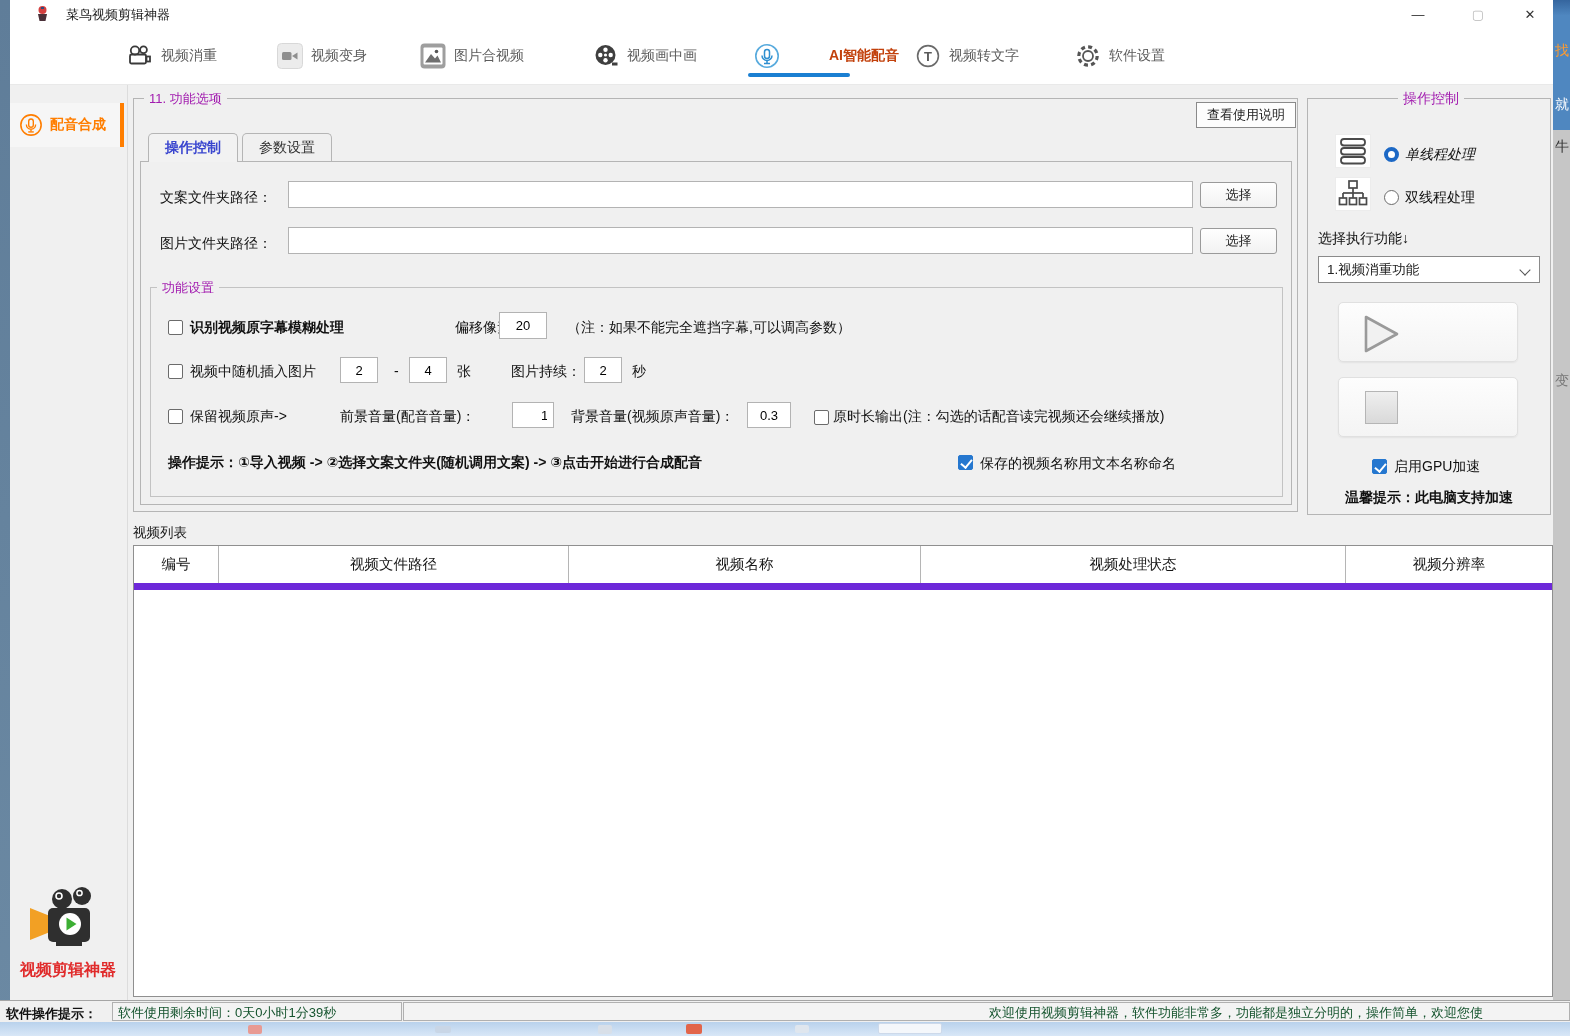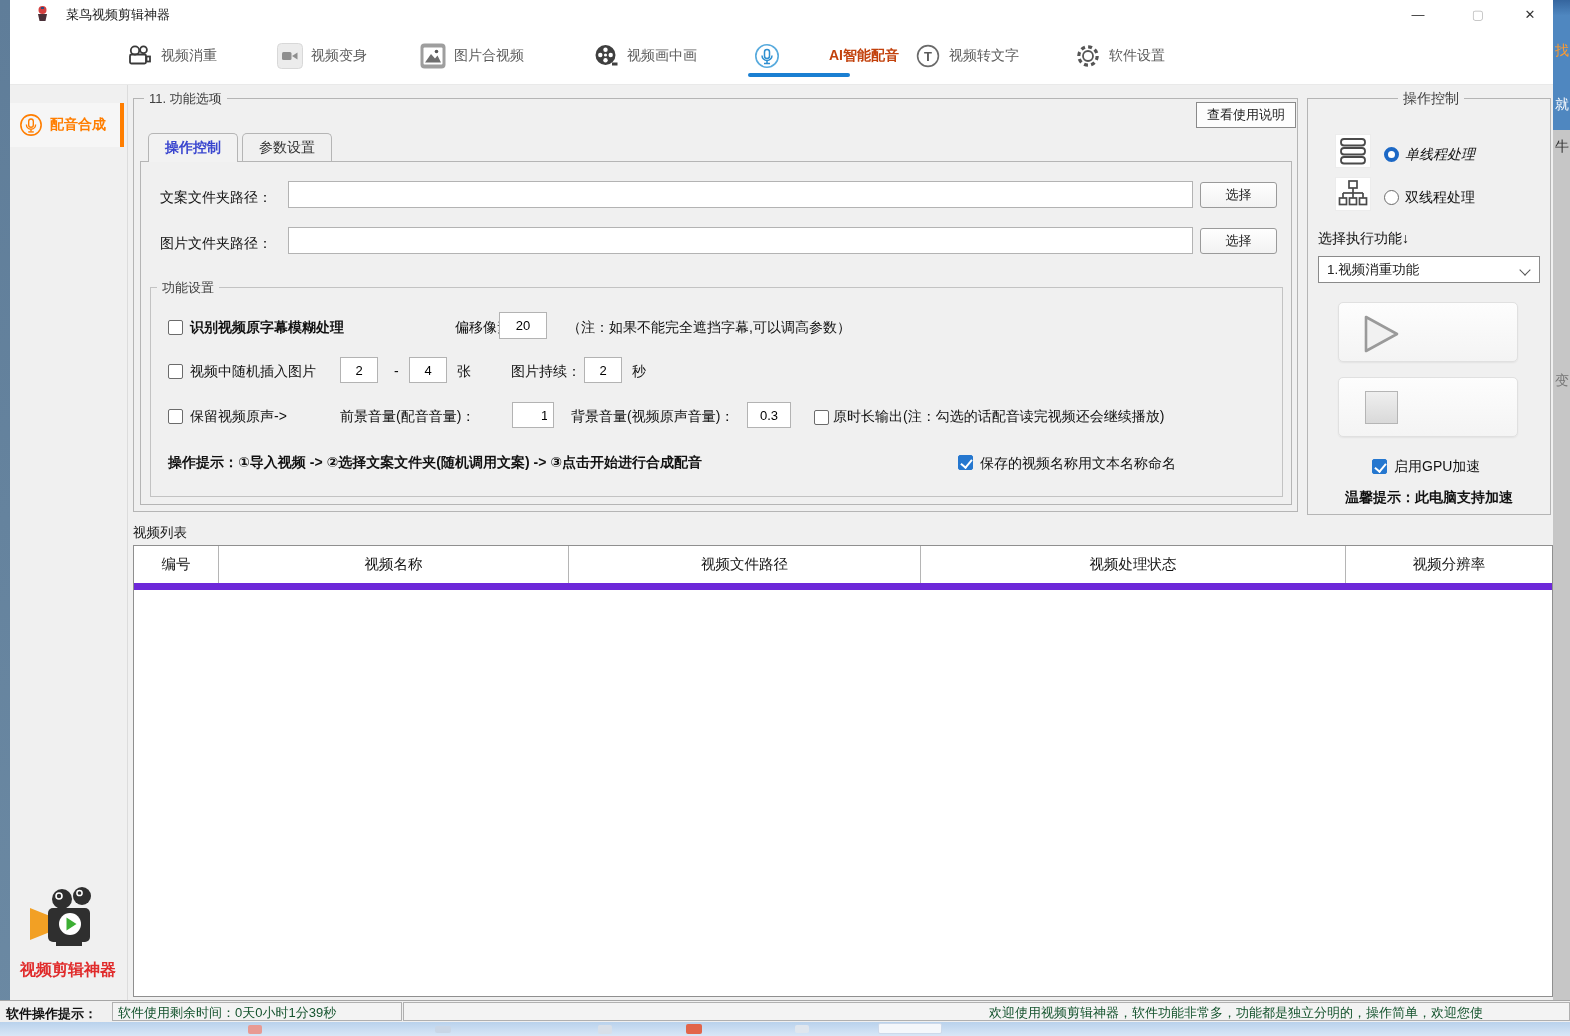--- a/index.html
+++ b/index.html
@@ -32,21 +32,21 @@
 
   
   #sidebar-sep { left:127px; top:85px; width:1px; height:915px; background:#dcdcdc; }
   #sidebar-item { left:10px; top:103px; width:114px; height:44px; background:#f6f6f6; border-right:4px solid #ff7e00; display:flex; align-items:center; gap:7px; padding-left:9px; }
   #sidebar-item .lbl { color:#ff7e00; font-weight:bold; font-size:14px; }
   #logo-wrap { left:16px; top:884px; width:104px; text-align:center; }
   #logo-label { left:10px; top:960px; width:116px; text-align:center; color:#e02b2b; font-weight:bold; font-size:16px; }
 
   
   .fieldset { position:absolute; border:1px solid #b5b5b5; }
-  .legend { position:absolute; top:-9px; background:#f0f0f0; padding:0 5px; font-size:13px; color:#404040; }
+  .legend { position:absolute; top:-9px; background:#f0f0f0; padding:0 5px; font-size:13px; color:#a21caf; }
 
   
   #btn-help { left:1196px; top:102px; width:100px; height:26px; background:#fdfdfd; border:1px solid #8a8a8a; font-size:13px; display:flex; align-items:center; justify-content:center; }
   .tab { position:absolute; top:133px; height:28px; padding:0 16px; display:flex; align-items:center; font-size:14px; background:#f0f0f0; border:1px solid #b5b5b5; border-bottom:none; border-radius:5px 5px 0 0; color:#333; }
   .tab.active { color:#3a46cf; font-weight:bold; z-index:3; background:#f2f2f2; height:29px; }
   #tabpanel { left:140px; top:161px; width:1152px; height:344px; border:1px solid #b5b5b5; background:#f0f0f0; }
 
   .form-label { position:absolute; font-size:14px; color:#111; }
   .txt { position:absolute; background:#ffffff; border:1px solid #b3b3b3; font-size:13px; padding:0 6px; font-family:inherit; }
   .txt.num { text-align:center; }
@@ -320,22 +320,22 @@
   </div>
 
   <span class="cb checked" style="left:1372px;top:459px;"></span>
   <span class="note abs" style="left:1394px;top:458px;">启用GPU加速</span>
   <div class="note red abs" style="left:1307px;top:489px;width:244px;text-align:center;font-weight:bold;">温馨提示：此电脑支持加速</div>
 
   <div class="abs" style="left:133px;top:524px;font-size:13.5px;color:#161616;">视频列表</div>
   <div id="vl-table" class="abs">
     <div id="vl-head">
       <div class="col">编号</div>
+      <div class="col">视频文件路径</div>
       <div class="col">视频名称</div>
-      <div class="col">视频文件路径</div>
       <div class="col">视频处理状态</div>
       <div class="col">视频分辨率</div>
     </div>
   </div>
 
   <div id="statusbar" class="abs">
     <span id="status-prefix">软件操作提示：</span>
     <div class="status-field" style="left:112px;width:290px;padding:1px 5px;">软件使用剩余时间：0天0小时1分39秒</div>
     <div class="status-field" style="left:403px;width:1167px;">
       <span style="position:absolute;left:585px;top:1px;">欢迎使用视频剪辑神器，软件功能非常多，功能都是独立分明的，操作简单，欢迎您使</span>

